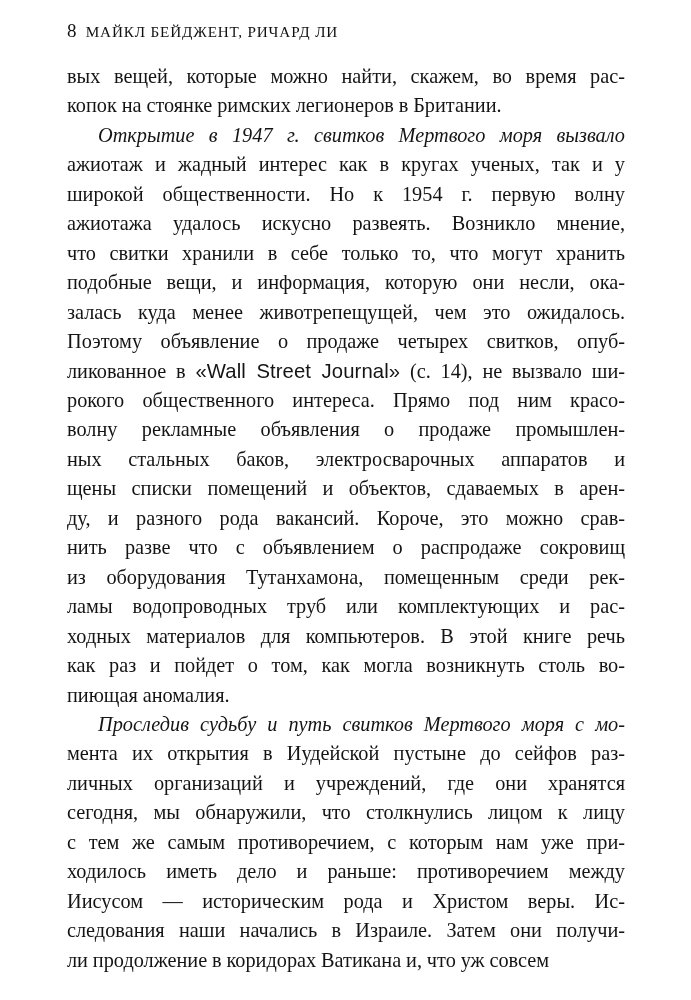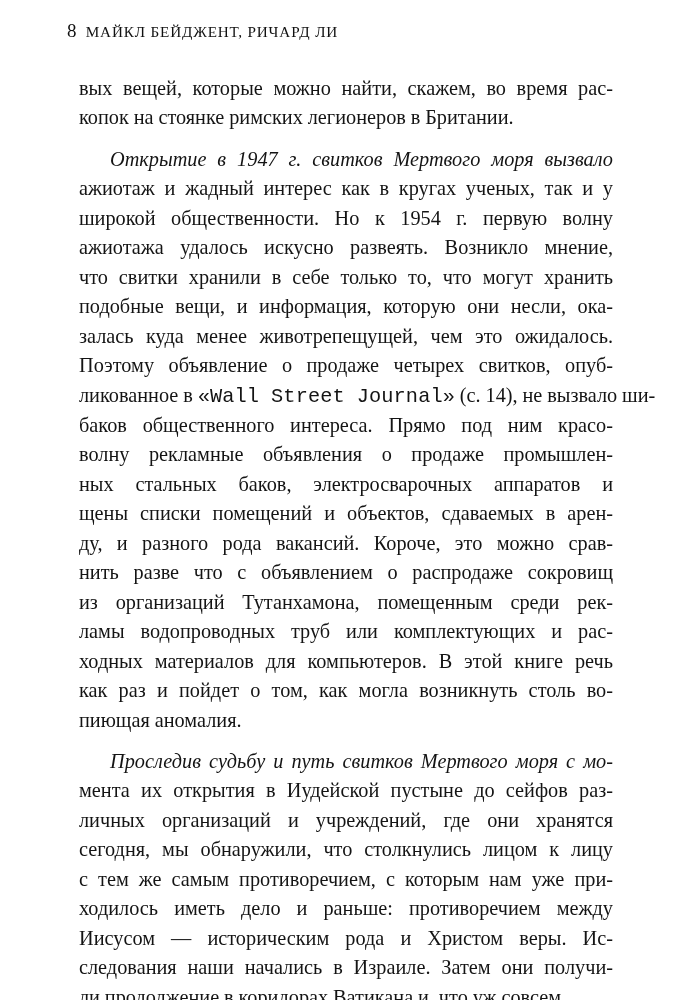--- a/index.html
+++ b/index.html
@@ -48,32 +48,32 @@
     color: #111;
   }
   
   .text-block {
     position: absolute;
     left: 67px;
     top: 62px;
     width: 558px;
   }
   p.para {
-    margin: 12px;
+    margin: 0;
     padding: 0;
     font-size: 20.3px;
     line-height: 29.45px;
     text-align: justify;
     text-justify: inter-word;
     hyphens: manual;
     color: #141414;
     word-spacing: -0.2px;
   }
   .latin {
-    font-family: Liberation Mono, monospace;
+    font-family: Liberation Sans, sans-serif;
     letter-spacing: 0.1px;
   }
   
   .ln {
     display: block;
     text-align: justify;
     text-align-last: justify;
     white-space: nowrap;
   }
   .ln.last {
@@ -102,27 +102,27 @@
     <p class="para">
         <span class="ln first-indent">Открытие в 1947 г. свитков Мертвого моря вызвало</span>
         <span class="ln">ажиотаж и жадный интерес как в кругах ученых, так и у</span>
         <span class="ln">широкой общественности. Но к 1954 г. первую волну</span>
         <span class="ln">ажиотажа удалось искусно развеять. Возникло мнение,</span>
         <span class="ln">что свитки хранили в себе только то, что могут хранить</span>
         <span class="ln">подобные вещи, и информация, которую они несли, ока-</span>
         <span class="ln">залась куда менее животрепещущей, чем это ожидалось.</span>
         <span class="ln">Поэтому объявление о продаже четырех свитков, опуб-</span>
         <span class="ln">ликованное в <span class="latin">«Wall Street Journal»</span> (с. 14), не вызвало ши-</span>
-        <span class="ln">баков общественного интереса. Прямо под ним красо-</span>
+        <span class="ln">рокого общественного интереса. Прямо под ним красо-</span>
         <span class="ln">волну рекламные объявления о продаже промышлен-</span>
         <span class="ln">ных стальных баков, электросварочных аппаратов и</span>
         <span class="ln">щены списки помещений и объектов, сдаваемых в арен-</span>
         <span class="ln">ду, и разного рода вакансий. Короче, это можно срав-</span>
         <span class="ln">нить разве что с объявлением о распродаже сокровищ</span>
-        <span class="ln">из организаций Тутанхамона, помещенным среди рек-</span>
+        <span class="ln">из оборудования Тутанхамона, помещенным среди рек-</span>
         <span class="ln">ламы водопроводных труб или комплектующих и рас-</span>
         <span class="ln">ходных материалов для компьютеров. В этой книге речь</span>
         <span class="ln">как раз и пойдет о том, как могла возникнуть столь во-</span>
         <span class="ln last">пиющая аномалия.</span>
       </p>
     <p class="para">
         <span class="ln first-indent">Проследив судьбу и путь свитков Мертвого моря с мо-</span>
         <span class="ln">мента их открытия в Иудейской пустыне до сейфов раз-</span>
         <span class="ln">личных организаций и учреждений, где они хранятся</span>
         <span class="ln">сегодня, мы обнаружили, что столкнулись лицом к лицу</span>

